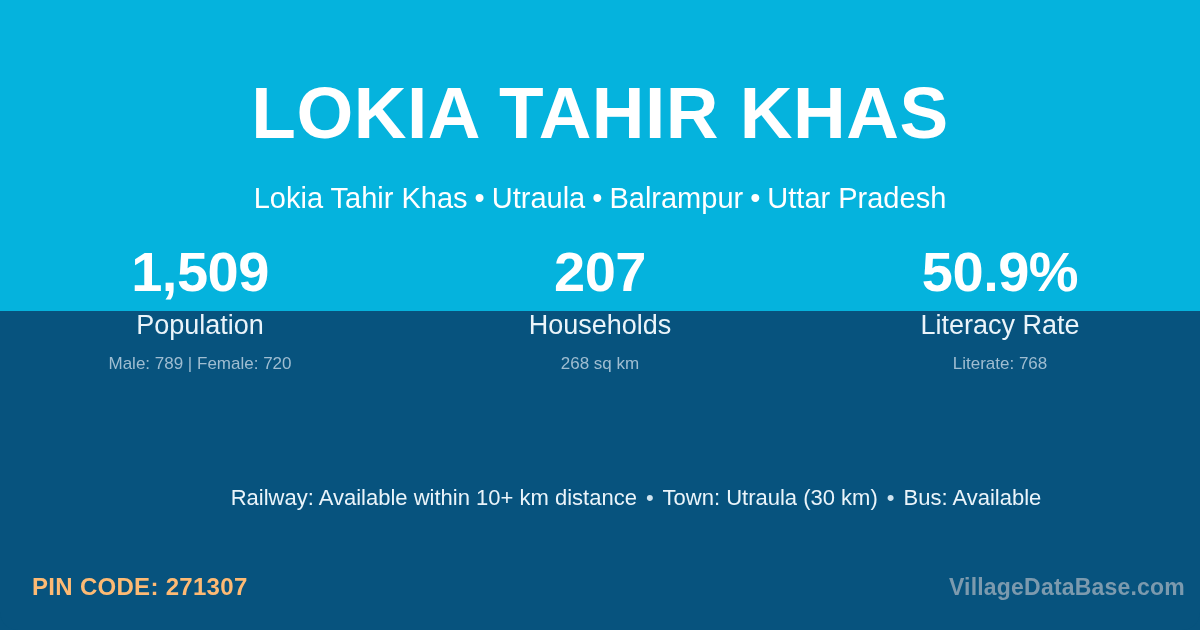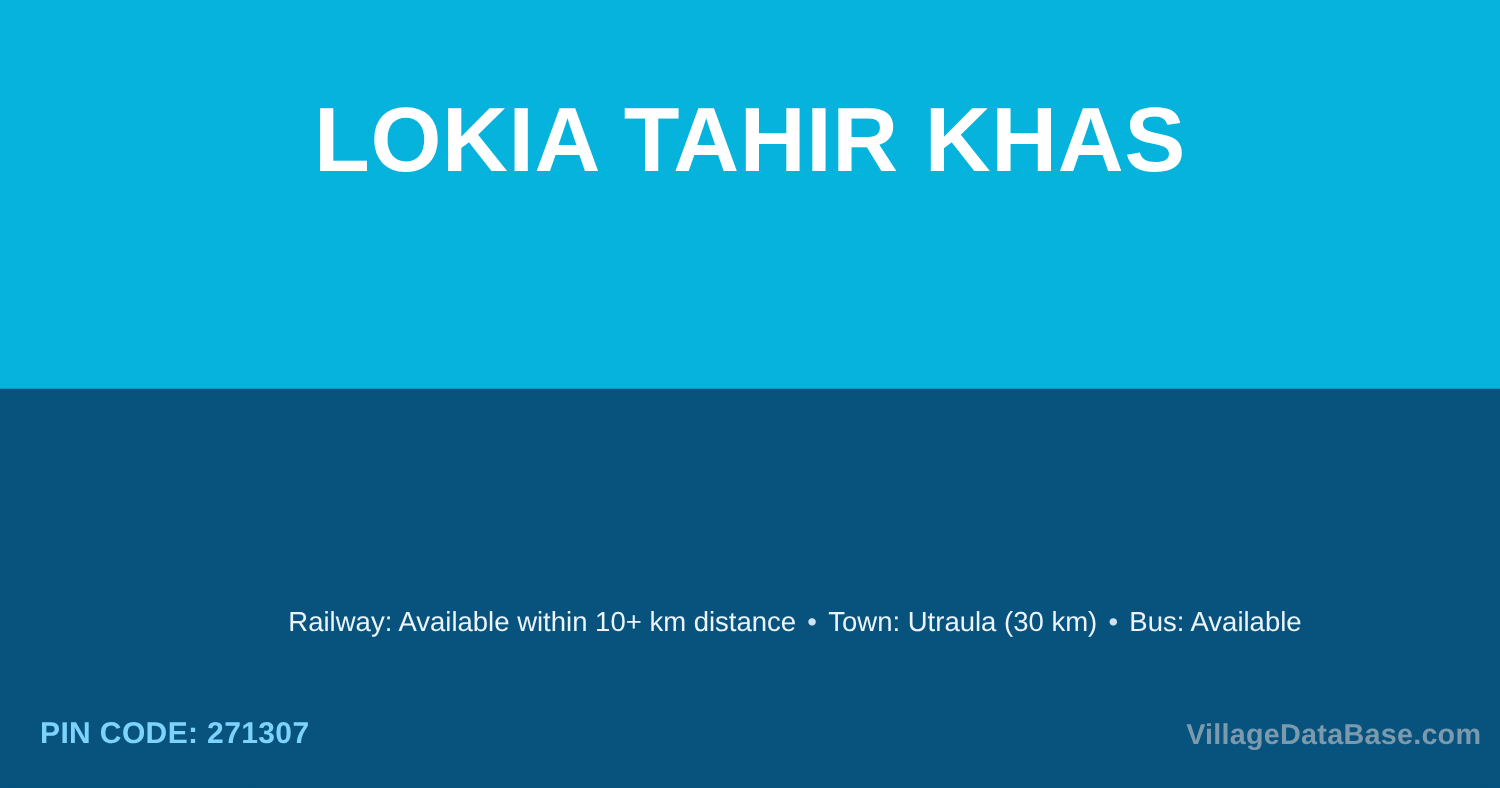--- a/index.html
+++ b/index.html
@@ -108,21 +108,21 @@
   }
   .infra .sep {
     padding: 0 9px;
     color: #CFE3EF;
   }
   
   .pin-code {
     position: absolute;
     left: 32px;
     bottom: 28px;
-    color: #7dd3fc;
+    color: #fdba74;
     font-size: 24px;
     font-weight: 700;
     letter-spacing: 0.3px;
     line-height: 1.2;
     white-space: nowrap;
   }
   .brand {
     position: absolute;
     right: 15px;
     bottom: 28px;
@@ -136,21 +136,45 @@
 </style>
 </head>
 <body>
 
 <div class="card">
 
   <div class="top-band"></div>
 
   <div class="title">LOKIA TAHIR KHAS</div>
 
+  <div class="subtitle">
+    <span>Lokia Tahir Khas</span><span class="sep">•</span><span>Utraula</span><span class="sep">•</span><span>Balrampur</span><span class="sep">•</span><span>Uttar Pradesh</span>
+  </div>
 
+  <div class="stats">
+
+    <div class="stat">
+      <div class="stat-value">1,509</div>
+      <div class="stat-label">Population</div>
+      <div class="stat-sub">Male: 789 | Female: 720</div>
+    </div>
+
+    <div class="stat">
+      <div class="stat-value">207</div>
+      <div class="stat-label">Households</div>
+      <div class="stat-sub">268 sq km</div>
+    </div>
+
+    <div class="stat">
+      <div class="stat-value">50.9%</div>
+      <div class="stat-label">Literacy Rate</div>
+      <div class="stat-sub">Literate: 768</div>
+    </div>
+
+  </div>
 
   <div class="infra">
     <span>Railway: Available within 10+ km distance</span><span class="sep">•</span><span>Town: Utraula (30 km)</span><span class="sep">•</span><span>Bus: Available</span>
   </div>
 
   <div class="pin-code">PIN CODE: 271307</div>
 
   <div class="brand">VillageDataBase.com</div>
 
 </div>

